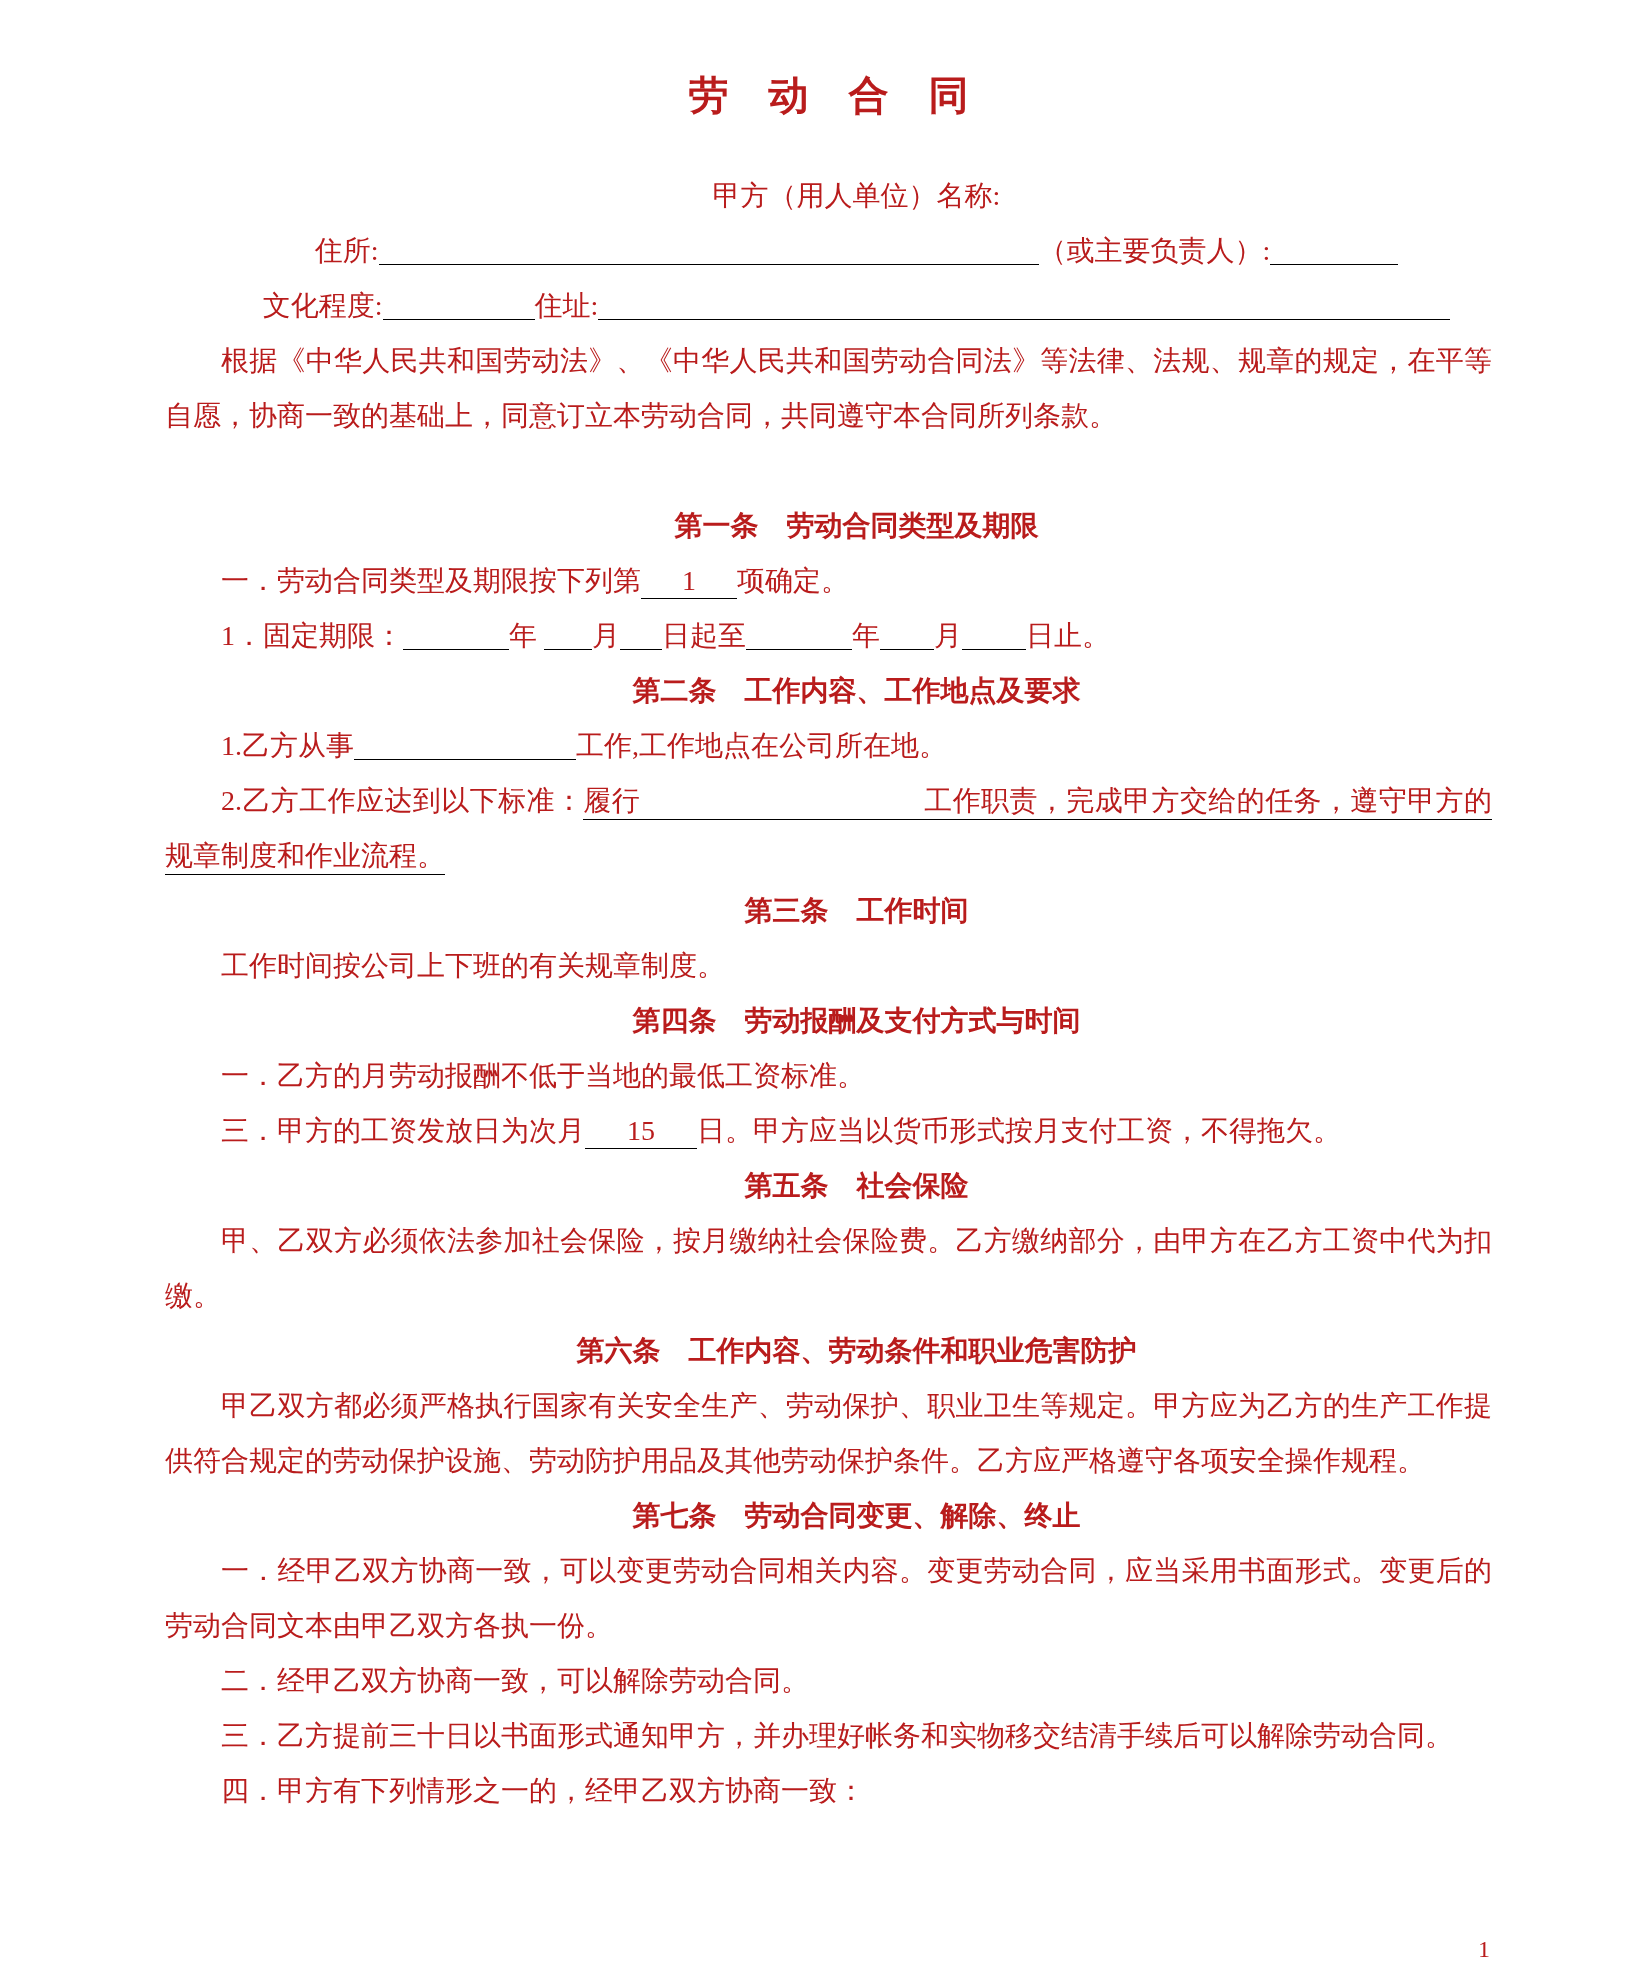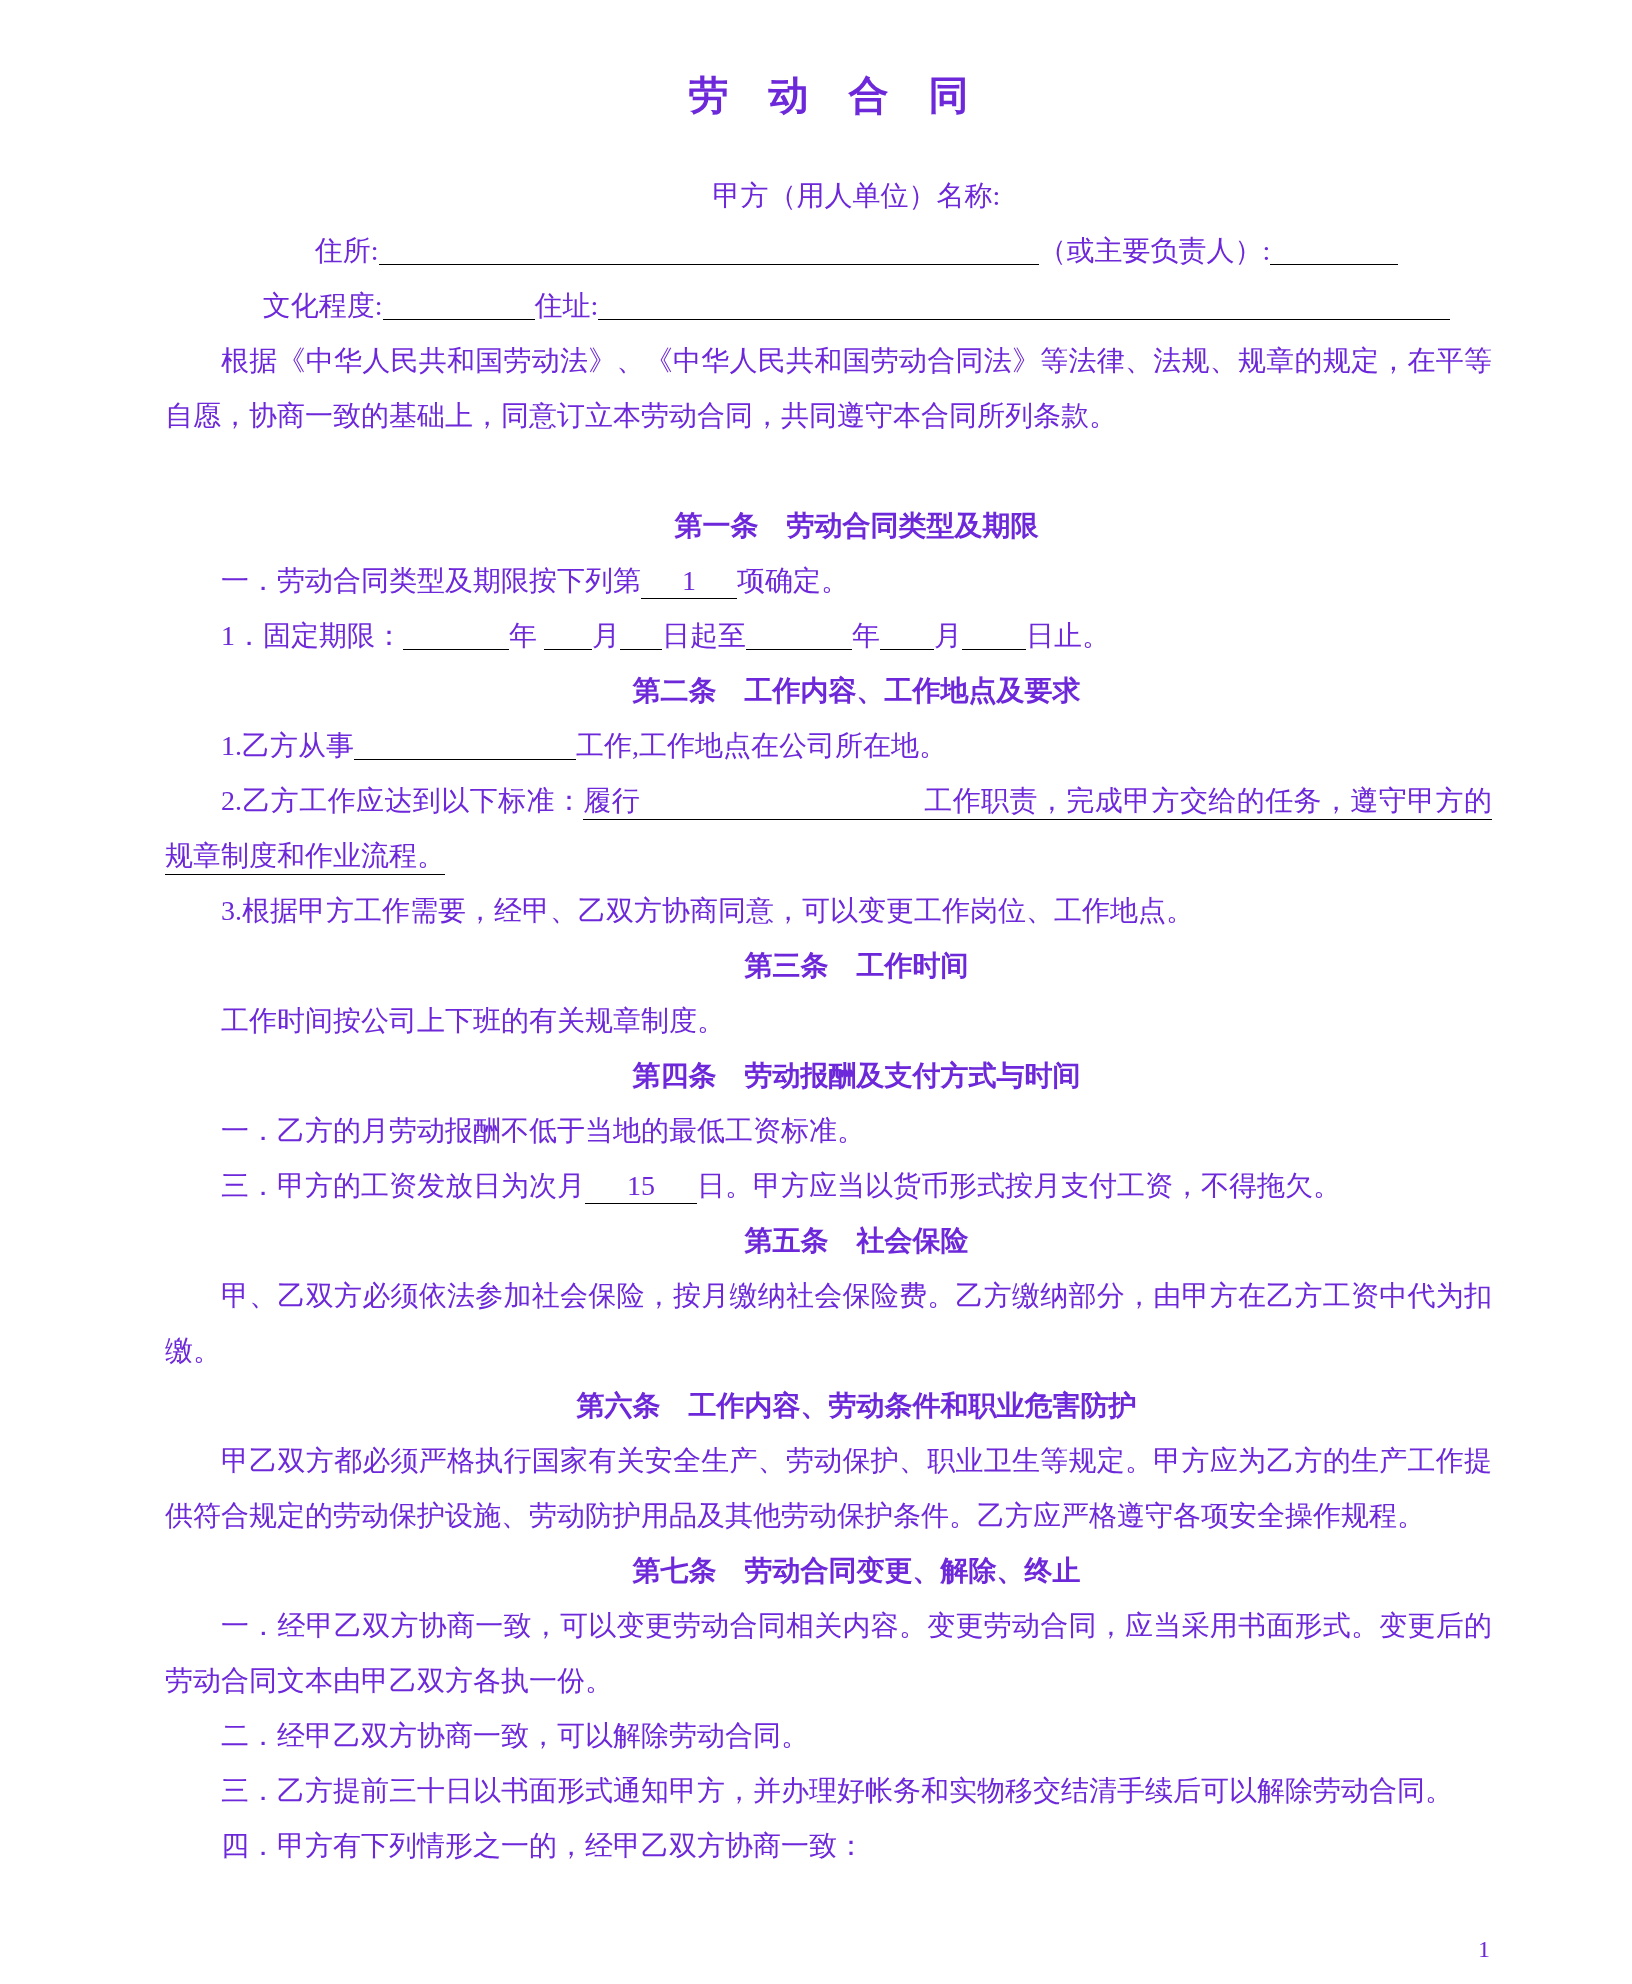--- a/index.html
+++ b/index.html
@@ -7,21 +7,21 @@
     padding: 0;
     background: #ffffff;
   }
   .page {
     position: relative;
     width: 1632px;
     height: 1984px;
     margin: 0 auto;
     background: #ffffff;
     font-family: "Liberation Serif", "DejaVu Serif", serif;
-    color: #6d28d9;
+    color: #b91c1c;
     overflow: hidden;
     box-sizing: border-box;
     padding: 72px 140px 0 165px;
   }
   .doc-title {
     font-size: 40px;
     line-height: 48px;
     text-align: center;
     font-weight: 600;
     margin: 0 0 48px 0;
@@ -88,21 +88,20 @@
       <p class="field-line"><span>住所:</span><span class="blank" style="width: 660px;"></span><span>（或主要负责人）:</span><span class="blank" style="width: 128px;"></span></p>
       <p class="field-line"><span>文化程度:</span><span class="blank" style="width: 152px;"></span><span>住址:</span><span class="blank" style="width: 852px;"></span></p>
       <p class="para"><span>根据《中华人民共和国劳动法》、《中华人民共和国劳动合同法》等法律、法规、规章的规定，在平等自愿，协商一致的基础上，同意订立本劳动合同，共同遵守本合同所列条款。</span></p>
       <div class="spacer"></div>
       <p class="heading"><span>第一条　劳动合同类型及期限</span></p>
       <p class="para"><span>一．劳动合同类型及期限按下列第</span><span class="field" style="width: 96px;">1</span><span>项确定。</span></p>
       <p class="para"><span>1．固定期限：</span><span class="blank" style="width: 106px;"></span><span>年 </span><span class="blank" style="width: 48px;"></span><span>月</span><span class="blank" style="width: 42px;"></span><span>日起至</span><span class="blank" style="width: 106px;"></span><span>年</span><span class="blank" style="width: 54px;"></span><span>月</span><span class="blank" style="width: 64px;"></span><span>日止。</span></p>
       <p class="heading"><span>第二条　工作内容、工作地点及要求</span></p>
       <p class="para"><span>1.乙方从事</span><span class="blank" style="width: 222px;"></span><span>工作,工作地点在公司所在地。</span></p>
       <p class="para"><span>2.乙方工作应达到以下标准：</span><span class="ul">履行　　　　　　　　　　工作职责，完成甲方交给的任务，遵守甲方的规章制度和作业流程。</span></p>
-      <p class="para"><span>3.根据甲方工作需要，经甲、乙双方协商同意，可以变更工作岗位、工作地点。</span></p>
       <p class="heading"><span>第三条　工作时间</span></p>
       <p class="para"><span>工作时间按公司上下班的有关规章制度。</span></p>
       <p class="heading"><span>第四条　劳动报酬及支付方式与时间</span></p>
       <p class="para"><span>一．乙方的月劳动报酬不低于当地的最低工资标准。</span></p>
       <p class="para"><span>三．甲方的工资发放日为次月</span><span class="field" style="width: 112px;">15</span><span>日。甲方应当以货币形式按月支付工资，不得拖欠。</span></p>
       <p class="heading"><span>第五条　社会保险</span></p>
       <p class="para"><span>甲、乙双方必须依法参加社会保险，按月缴纳社会保险费。乙方缴纳部分，由甲方在乙方工资中代为扣缴。</span></p>
       <p class="heading"><span>第六条　工作内容、劳动条件和职业危害防护</span></p>
       <p class="para"><span>甲乙双方都必须严格执行国家有关安全生产、劳动保护、职业卫生等规定。甲方应为乙方的生产工作提供符合规定的劳动保护设施、劳动防护用品及其他劳动保护条件。乙方应严格遵守各项安全操作规程。</span></p>
       <p class="heading"><span>第七条　劳动合同变更、解除、终止</span></p>

